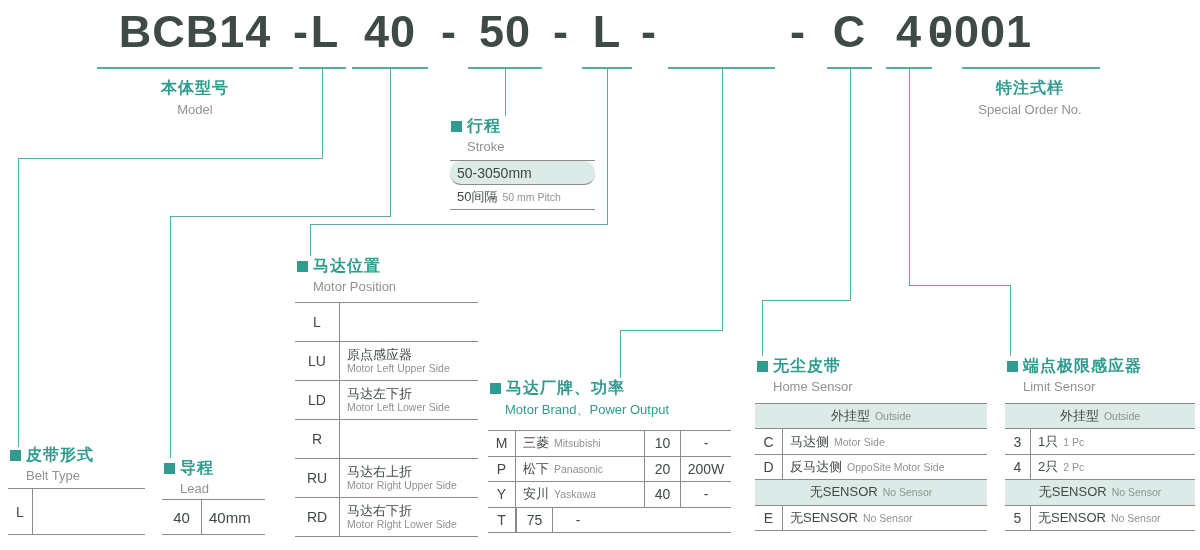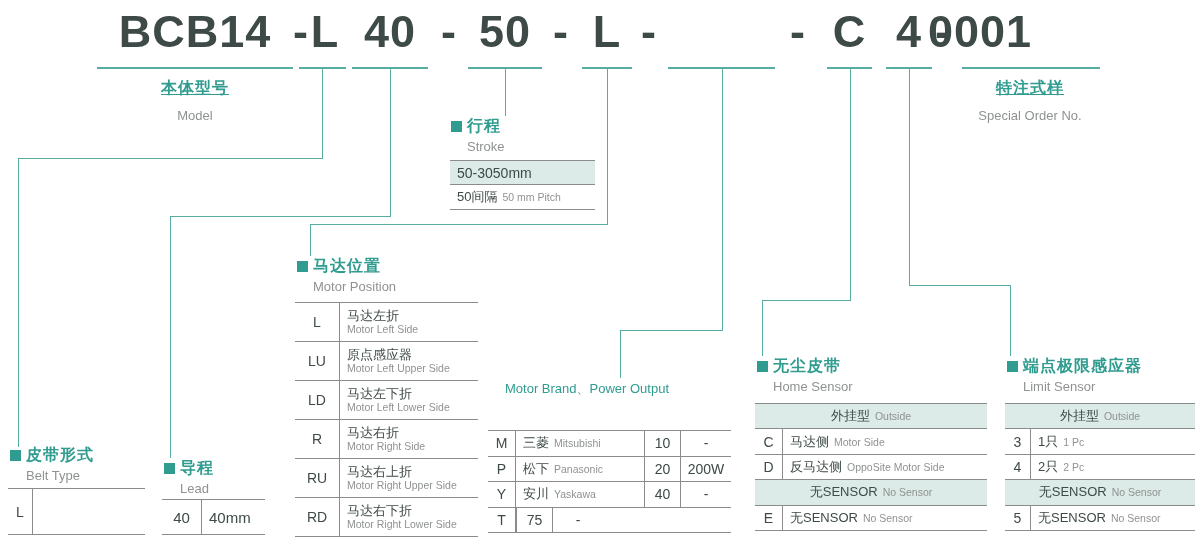--- a/index.html
+++ b/index.html
@@ -10,43 +10,43 @@
   body{background:#fff;font-family:"Liberation Sans","DejaVu Sans",sans-serif;}
   .canvas{position:relative;width:1200px;height:550px;background:#fff;overflow:hidden;}
 
   
   .seg{position:absolute;top:2px;height:60px;line-height:60px;text-align:center;
        font-size:45px;font-weight:600;color:var(--dark);letter-spacing:1px;}
   .ul{position:absolute;top:67px;height:2px;background:var(--line);}
   .line{position:absolute;background:var(--line);}
 
   .code-label{position:absolute;text-align:center;}
-  .cl-zh{color:var(--accent);font-size:16px;font-weight:700;letter-spacing:1px;text-decoration:underline;}
-  .cl-en{color:var(--gray);font-size:13px;margin-top:9px;}
+  .cl-zh{color:var(--accent);font-size:16px;font-weight:700;letter-spacing:1px;}
+  .cl-en{color:var(--gray);font-size:13px;margin-top:3px;}
 
   .sec-head{position:absolute;}
   .sec-head .t{display:flex;align-items:center;gap:5px;}
   .bullet{width:11px;height:11px;background:var(--accent);flex:0 0 auto;}
   .sec-head .zh{color:var(--accent);font-size:16px;font-weight:700;letter-spacing:1px;white-space:nowrap;}
   .sec-head .en{color:var(--gray);font-size:13px;margin:2px 0 0 16px;white-space:nowrap;}
   .sec-head .en.teal{color:var(--accent);margin-left:15px;}
 
   .tbl{position:absolute;border-top:1px solid var(--border);}
   .tbl .row{display:flex;align-items:stretch;border-bottom:1px solid var(--border);}
   .code{flex:0 0 auto;display:flex;align-items:center;justify-content:center;
         border-right:1px solid var(--border);color:var(--dark);font-size:14px;}
   .code.bl{border-left:1px solid var(--border);}
   .code.last{border-right:none;}
   .desc{flex:1 1 auto;min-width:0;padding-left:7px;display:flex;}
   .desc.stacked{flex-direction:column;justify-content:center;line-height:1.15;}
   .desc.inline{align-items:center;gap:5px;}
   .zh2{color:var(--dark);font-size:13px;white-space:nowrap;}
   .en2{color:var(--gray);font-size:10.5px;white-space:nowrap;}
   .val{color:var(--dark);font-size:14px;white-space:nowrap;}
-  .row.shade{background:var(--shade);}
+  .row.shade{background:var(--shade);border-radius:11px;}
   .row.hdr{background:var(--shade);justify-content:center;align-items:center;gap:5px;}
 </style>
 </head>
 <body>
 
 <div class="canvas">
 
   <span class="seg" style="left:97px;width:196px">BCB14</span>
   <span class="seg" style="left:288px;width:26px">-</span>
   <span class="seg" style="left:301px;width:48px">L</span>
@@ -131,45 +131,37 @@
   <div class="sec-head" style="left:297px;top:256px">
     <div class="t">
       <span class="bullet"></span>
       <span class="zh">马达位置</span>
     </div>
     <div class="en">Motor Position</div>
   </div>
   <div class="tbl" style="left:295px;top:302px;width:183px">
     <div class="row" style="height:39px">
       <div class="code" style="width:45px">L</div>
-      <div class="desc stacked">
-        <div class="zh2">马达左折</div>
-        <div class="en2">Motor Left Side</div>
-      </div>
     </div>
     <div class="row" style="height:39px">
       <div class="code" style="width:45px">LU</div>
       <div class="desc stacked">
         <div class="zh2">原点感应器</div>
         <div class="en2">Motor Left Upper Side</div>
       </div>
     </div>
     <div class="row" style="height:39px">
       <div class="code" style="width:45px">LD</div>
       <div class="desc stacked">
         <div class="zh2">马达左下折</div>
         <div class="en2">Motor Left Lower Side</div>
       </div>
     </div>
     <div class="row" style="height:39px">
       <div class="code" style="width:45px">R</div>
-      <div class="desc stacked">
-        <div class="zh2">马达右折</div>
-        <div class="en2">Motor Right Side</div>
-      </div>
     </div>
     <div class="row" style="height:39px">
       <div class="code" style="width:45px">RU</div>
       <div class="desc stacked">
         <div class="zh2">马达右上折</div>
         <div class="en2">Motor Right Upper Side</div>
       </div>
     </div>
     <div class="row" style="height:39px">
       <div class="code" style="width:45px">RD</div>
@@ -203,20 +195,24 @@
   <div class="tbl" style="left:162px;top:499px;width:103px">
     <div class="row" style="height:35px">
       <div class="code" style="width:40px;font-size:15px">40</div>
       <div class="desc inline">
         <span class="val" style="font-size:15px">40mm</span>
       </div>
     </div>
   </div>
 
   <div class="sec-head" style="left:490px;top:378px">
+    <div class="t">
+      <span class="bullet"></span>
+      <span class="zh">马达厂牌、功率</span>
+    </div>
     <div class="en teal">Motor Brand、Power Output</div>
   </div>
   <div class="tbl" style="left:488px;top:430px;width:243px">
     <div class="row" style="height:25.5px">
       <div class="code" style="width:28px">M</div>
       <div class="desc inline">
         <span class="zh2">三菱</span>
         <span class="en2">Mitsubishi</span>
       </div>
       <div class="code bl" style="width:37px">10</div>

